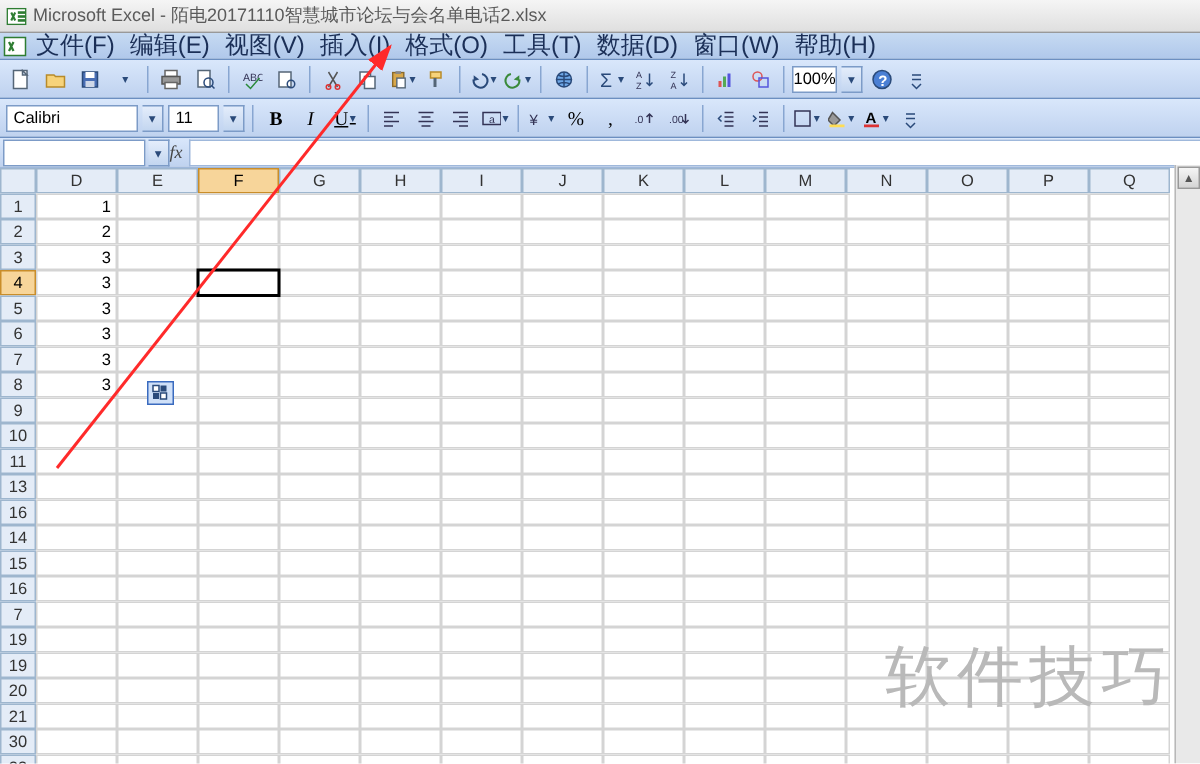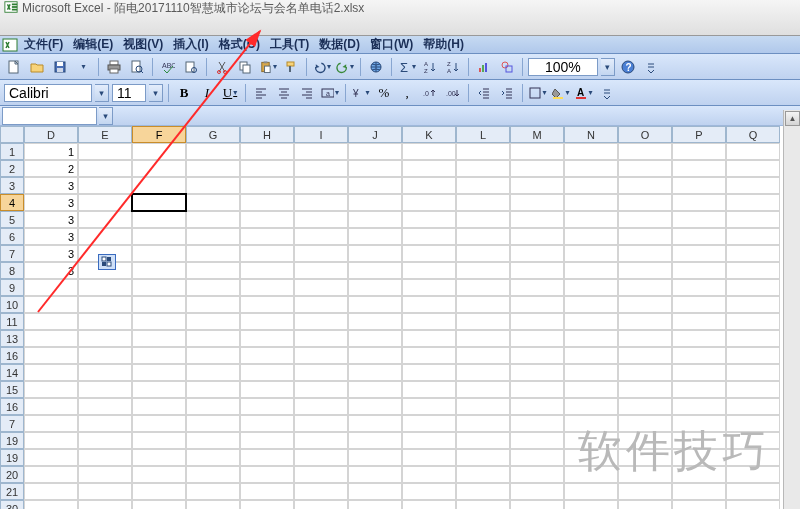--- a/index.html
+++ b/index.html
@@ -1,33 +1,33 @@
 <!DOCTYPE html>
 <html><head>
 <meta charset="utf-8">
 <style>
 * { margin: 0; padding: 0; box-sizing: border-box; font-family: "Microsoft YaHei", Tahoma, sans-serif; }
 body { background: #fff; font-size: 12px; color: #000; width: 800px; height: 509px; overflow: hidden; position: relative; }
 
-.title-bar { height: 36px; background: linear-gradient(#f5f5f5,#dfdfdf); border-bottom: 1px solid #999; display: flex; padding: 0 4px; gap: 4px; }
+.title-bar { height: 22px; background: linear-gradient(#f5f5f5,#dfdfdf); border-bottom: 1px solid #999; display: flex; align-items: center; padding: 0 4px; gap: 4px; }
 .title-icon { width: 14px; height: 14px; display: inline-flex; }
 .title-text { font-size: 12px; color: #5a5a5a; }
 
 .menu-bar { height: 18px; background: linear-gradient(#c6daf2,#b0c8eb); display: flex; align-items: center; padding: 0 2px; gap: 2px; border-bottom: 1px solid #6c8fc1; }
 .menu-icon { width: 16px; height: 16px; display: inline-flex; align-items: center; justify-content: center; }
-.menu-item { padding: 1px 4px; cursor: pointer; font-size: 12px; color: #1b2f57; font-weight: bold; }
+.menu-item { padding: 1px 4px; cursor: pointer; font-size: 16px; color: #1b2f57; }
 
 .toolbar { height: 26px; background: linear-gradient(#d9e7fb,#bfd2ef); border-bottom: 1px solid #6c8fc1; display: flex; align-items: center; padding: 0 4px; gap: 3px; }
 .tb-btn { width: 20px; height: 20px; display: inline-flex; align-items: center; justify-content: center; border: 1px solid transparent; border-radius: 2px; cursor: pointer; }
 .tb-sep { width: 1px; height: 18px; background: #88a6d1; margin: 0 2px; }
 .tb-arrow::after { content: "▾"; font-size: 8px; color: #2a4a7a; margin-left: 1px; }
-.zoom { display: inline-flex; align-items: center; background: #fff; border: 1px solid #7c9bc7; height: 18px; padding: 0 16px; font-size: 14px; }
+.zoom { display: inline-flex; align-items: center; background: #fff; border: 1px solid #7c9bc7; height: 18px; padding: 0 0; font-size: 11px; }
 
 .format-bar { height: 26px; background: linear-gradient(#d9e7fb,#bfd2ef); border-bottom: 1px solid #6c8fc1; display: flex; align-items: center; padding: 0 4px; gap: 3px; }
-.font-box, .size-box { background: #fff; border: 1px solid #7c9bc7; height: 18px; display: inline-flex; align-items: center; padding: 0 4px; font-size: 14px; }
+.font-box, .size-box { background: #fff; border: 1px solid #7c9bc7; height: 18px; display: inline-flex; align-items: center; padding: 0 4px; font-size: 11px; }
 .font-box { width: 88px; }
 .size-box { width: 34px; }
 .combo-arrow { width: 14px; text-align: center; cursor: pointer; color: #2a4a7a; font-size: 9px; background: linear-gradient(#e4edfb,#c3d6f0); border: 1px solid #7c9bc7; border-left: none; height: 18px; display: inline-flex; align-items: center; justify-content: center; }
 .fb-btn { width: 20px; height: 20px; display: inline-flex; align-items: center; justify-content: center; font-size: 13px; font-family: "Times New Roman", serif; cursor: pointer; border: 1px solid transparent; border-radius: 2px; }
 .bold { font-weight: bold; }
 .italic { font-style: italic; }
 .uline { text-decoration: underline; }
 
 .namebox-row { height: 20px; background: linear-gradient(#d9e7fb,#bfd2ef); border-bottom: 1px solid #9fb8db; display: flex; align-items: center; }
 .name-box { width: 95px; height: 18px; background: #fff; border: 1px solid #7c9bc7; margin: 0 2px; display: flex; align-items: center; padding: 0 4px; font-size: 11px; }
@@ -45,21 +45,21 @@
 .cell.selected { outline: 2px solid #000; outline-offset: -1px; z-index: 2; }
 
 .smarttag { position: absolute; left: 98px; top: 254px; width: 18px; height: 16px; border: 1px solid #3a6bbf; background: #cfe0f8; display: flex; align-items: center; justify-content: center; z-index: 5; }
 .smarttag svg { width: 12px; height: 12px; }
 
 .arrow-overlay { position: absolute; left: 0; top: 0; pointer-events: none; z-index: 10; }
 
 .scroll-v { position: absolute; right: 0; top: 110px; width: 17px; bottom: 0; background: #e9e9e9; border-left: 1px solid #b8b8b8; }
 .scroll-btn { width: 15px; height: 15px; background: linear-gradient(#f5f5f5,#d4d4d4); border: 1px solid #999; margin: 1px; display: flex; align-items: center; justify-content: center; font-size: 8px; color: #555; }
 
-.watermark { position: absolute; right: 30px; bottom: 28px; font-size: 44px; color: #b9b9b9; font-family: Liberation Mono, monospace; letter-spacing: 4px; pointer-events: none; }
+.watermark { position: absolute; right: 18px; bottom: 28px; font-size: 44px; color: #b9b9b9; font-family: Liberation Mono, monospace; letter-spacing: 4px; pointer-events: none; }
 </style>
 </head>
 <body>
 
 <div class="title-bar">
   <span class="title-icon">
     <svg viewBox="0 0 16 16">
         <rect x="1" y="2" width="14" height="12" fill="#fff" stroke="#2e7d32"></rect>
         <path d="M4 5 L7 11 M7 5 L4 11" stroke="#2e7d32" stroke-width="1.6"></path>
         <rect x="9" y="4" width="6" height="2" fill="#2e7d32"></rect>
@@ -320,20 +320,24 @@
       <svg width="10" height="14">
         <path d="M2 4 h6 M2 7 h6" stroke="#2a4a7a"></path>
         <path d="M2 10 l3 3 l3 -3" stroke="#2a4a7a" fill="none"></path>
       </svg>
     </span>
 </div>
 
 <div class="namebox-row">
   <div class="name-box"></div>
   <span class="combo-arrow">▾</span>
+  <div class="fx-area">
+    <span class="fx-label">fx</span>
+    <div class="formula-input"></div>
+  </div>
 </div>
 
 <div class="sheet" id="sheet">
     <div class="corner"></div>
     <div class="colh">D</div>
     <div class="colh">E</div>
     <div class="colh sel">F</div>
     <div class="colh">G</div>
     <div class="colh">H</div>
     <div class="colh">I</div>

